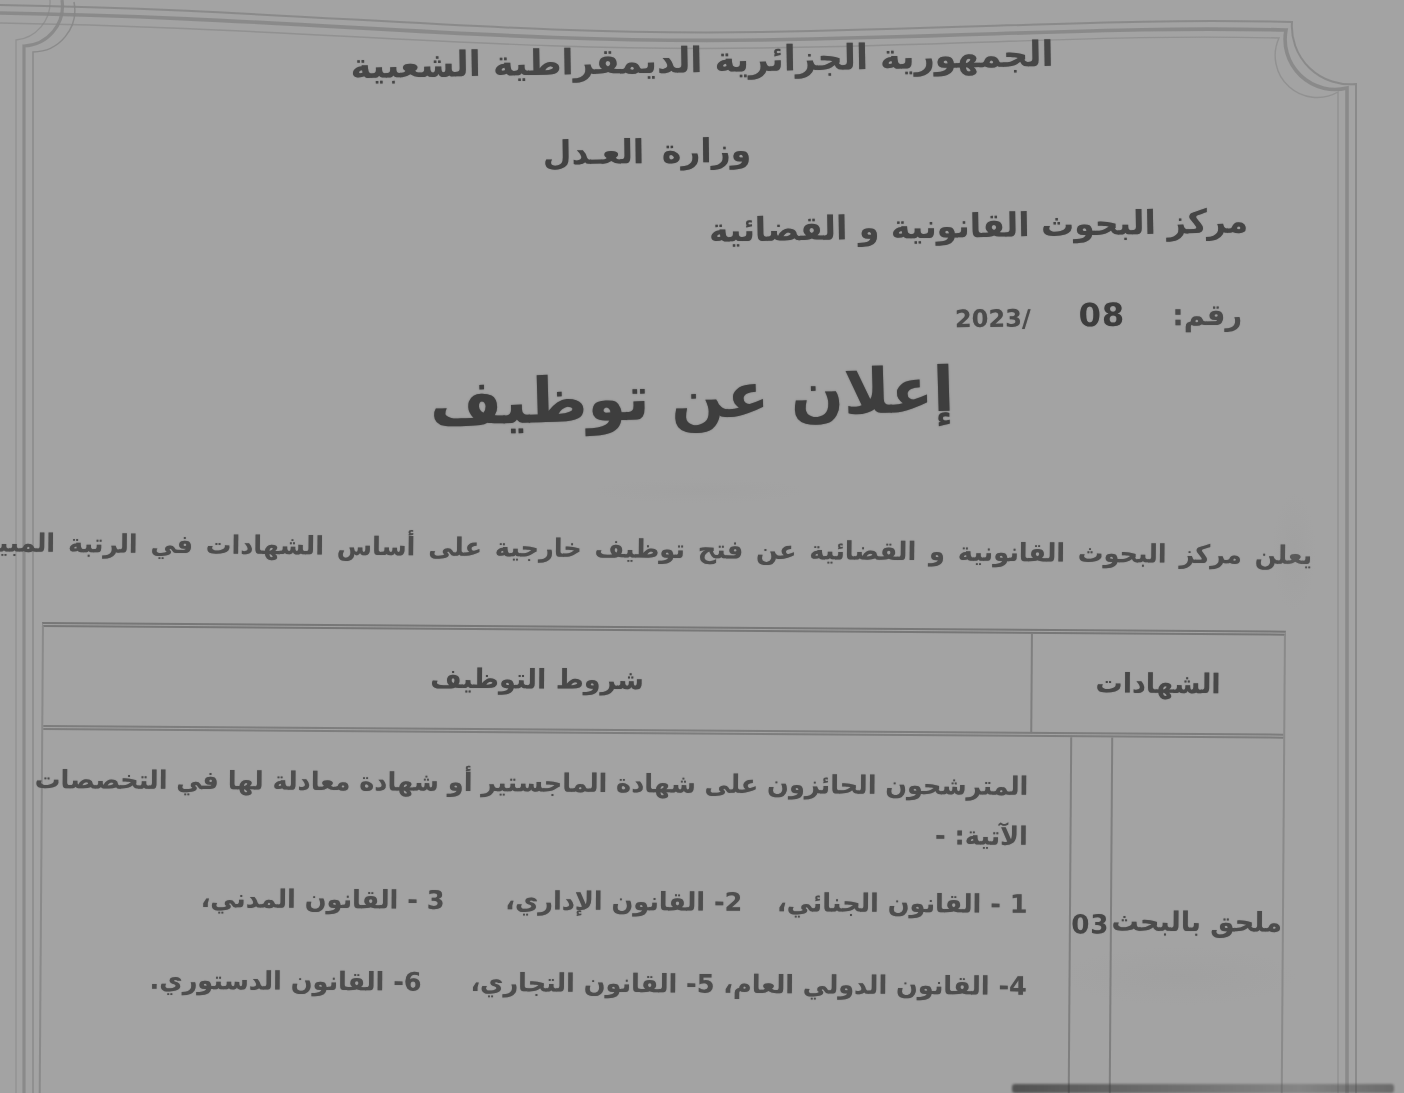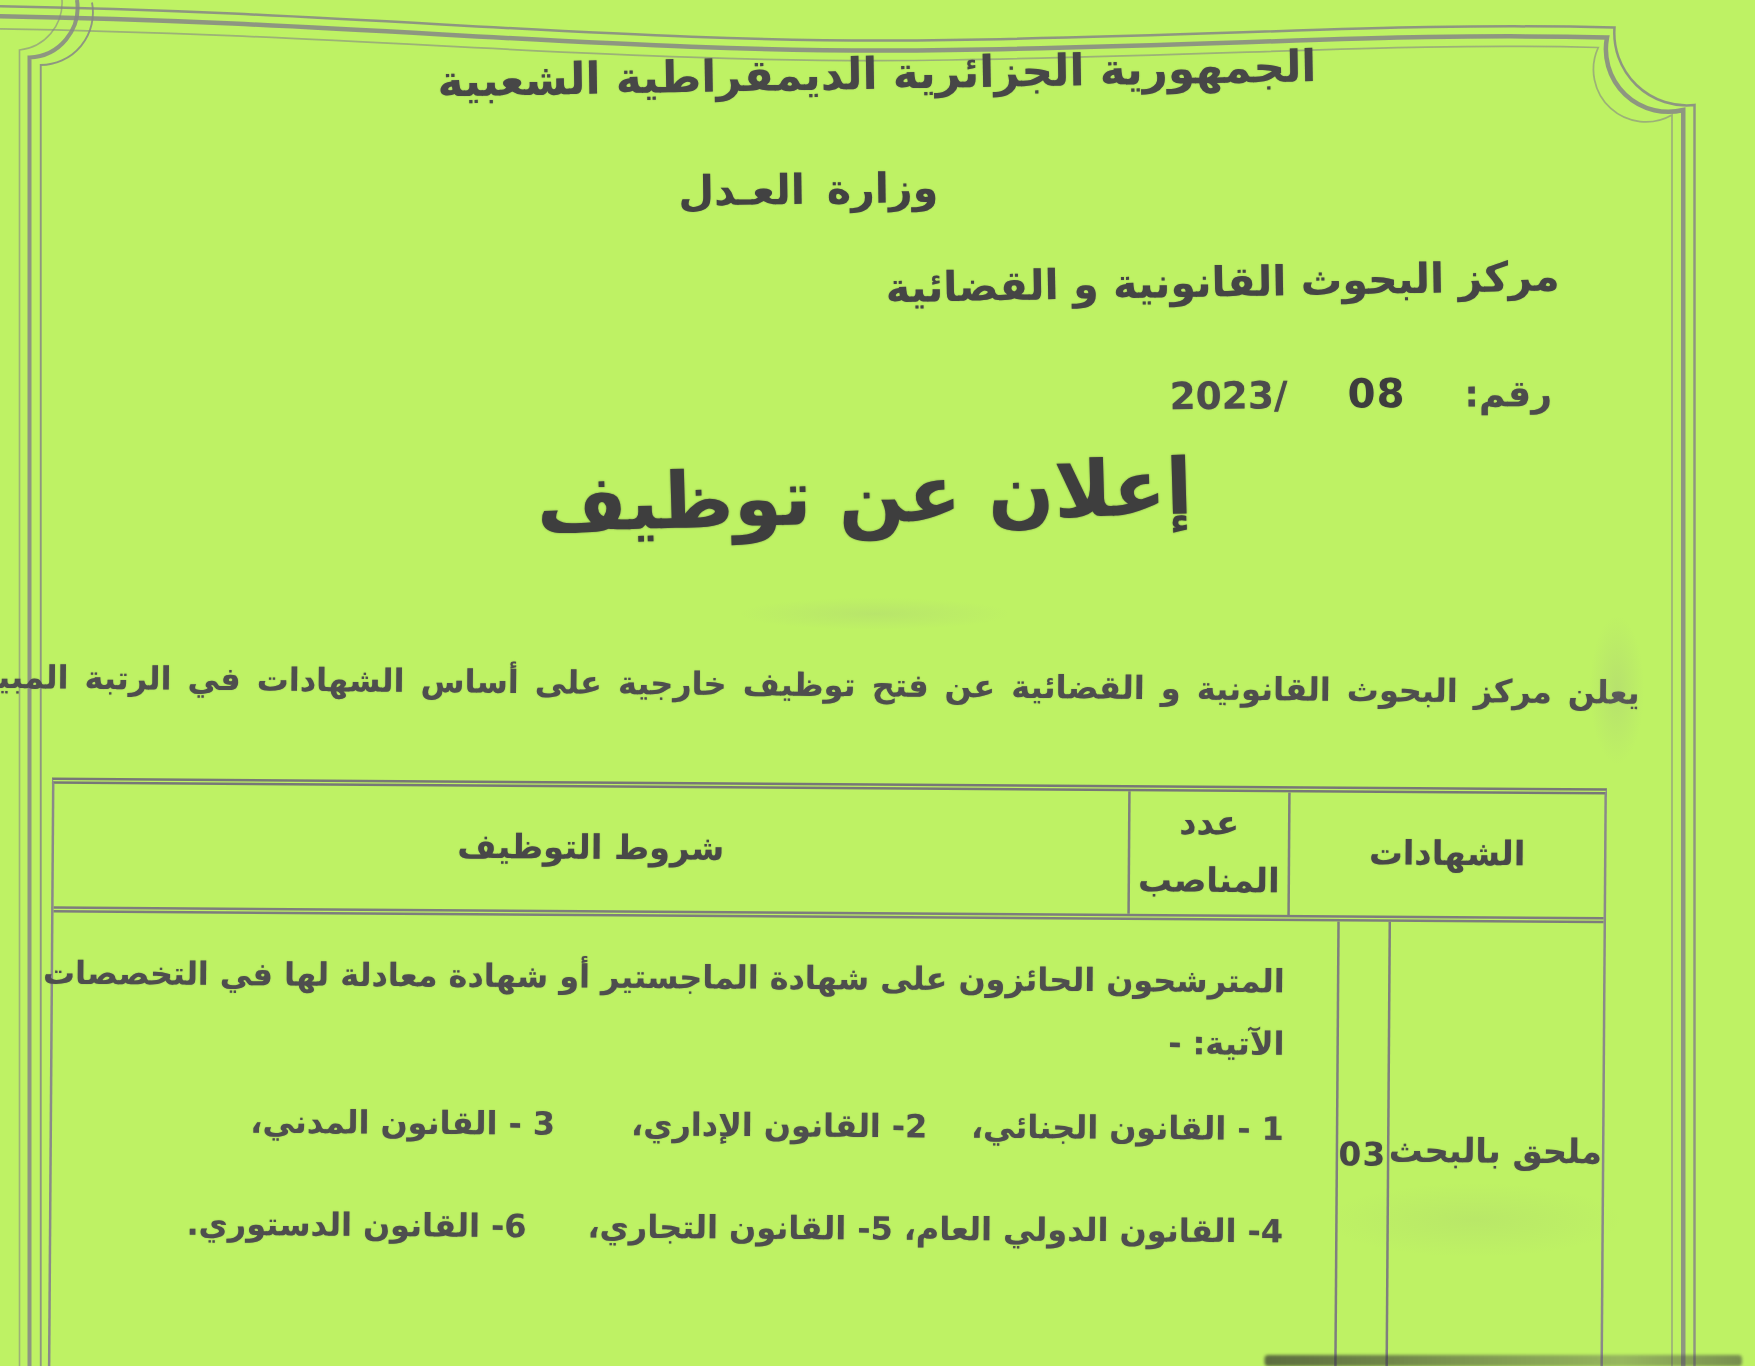--- a/index.html
+++ b/index.html
@@ -4,21 +4,21 @@
 <style>
   html,body{margin:0;padding:0;}
   body{
     width:1404px;height:1093px;overflow:hidden;
     font-family:"DejaVu Sans",sans-serif;
     background:#e9e8e5;
   }
   .page{
     position:relative;width:1404px;height:1093px;overflow:hidden;
     background:radial-gradient(ellipse at 50% 30%, #f6f5f2 0%, #f2f1ee 55%, #edecе9 85%, #eae8e5 100%);
-    background-color:#bef264;
+    background-color:#a3a3a3;
     color:#4a4a4a;
     direction:rtl;
   }
   .border-svg{position:absolute;inset:0;pointer-events:none;}
   .ar{direction:rtl;unicode-bidi:isolate;}
   .txt{
     font-weight:bold;
     color:#4a4a4a;
     text-shadow:0 0 1px rgba(80,80,80,.45);
     white-space:nowrap;
@@ -37,21 +37,21 @@
     position:absolute;top:206px;right:156px;
     font-size:33px;transform:rotate(-1deg);color:#454545;
   }
   .ref-line{
     position:absolute;top:296px;right:162px;
     display:flex;direction:rtl;align-items:baseline;
     font-size:29px;transform:rotate(-0.5deg);color:#4c4c4c;
   }
   .ref-label{margin-left:47px;}
   .ref-number{font-size:32px;color:#3d3d3d;margin-left:48px;letter-spacing:1px;}
-  .ref-year{font-size:30px;}
+  .ref-year{font-size:24px;}
   .main-title{
     position:absolute;top:360px;left:0;width:100%;
     text-align:center;font-size:62px;letter-spacing:1px;
     transform:translateX(-10px) rotate(-1.6deg);
     color:#3e3e3e;text-shadow:0 0 1.5px rgba(50,50,50,.55);
   }
   .intro{
     position:absolute;top:540px;right:92px;
     font-size:25.5px;word-spacing:4px;
     transform:rotate(0.55deg);transform-origin:top right;
@@ -128,24 +128,20 @@
   <div class="main-title txt ar">إعلان عن توظيف</div>
 
   <div class="intro txt ar">يعلن مركز البحوث القانونية و القضائية عن فتح توظيف خارجية على أساس الشهادات في الرتبة المبينة أدناه:</div>
 
   <div class="doc-table">
 
     <div class="t-row t-head">
       <div class="cell cell-rank txt">
         <span>الشهادات</span>
       </div>
-      <div class="cell cell-pos txt">
-        <span>عدد</span>
-        <span>المناصب</span>
-      </div>
       <div class="cell cell-cond txt">
         <span>شروط التوظيف</span>
       </div>
     </div>
 
     <div class="t-row t-body">
       <div class="cell cell-rank body-rank txt">
         <span>ملحق بالبحث</span>
       </div>
       <div class="cell cell-pos body-pos txt">

